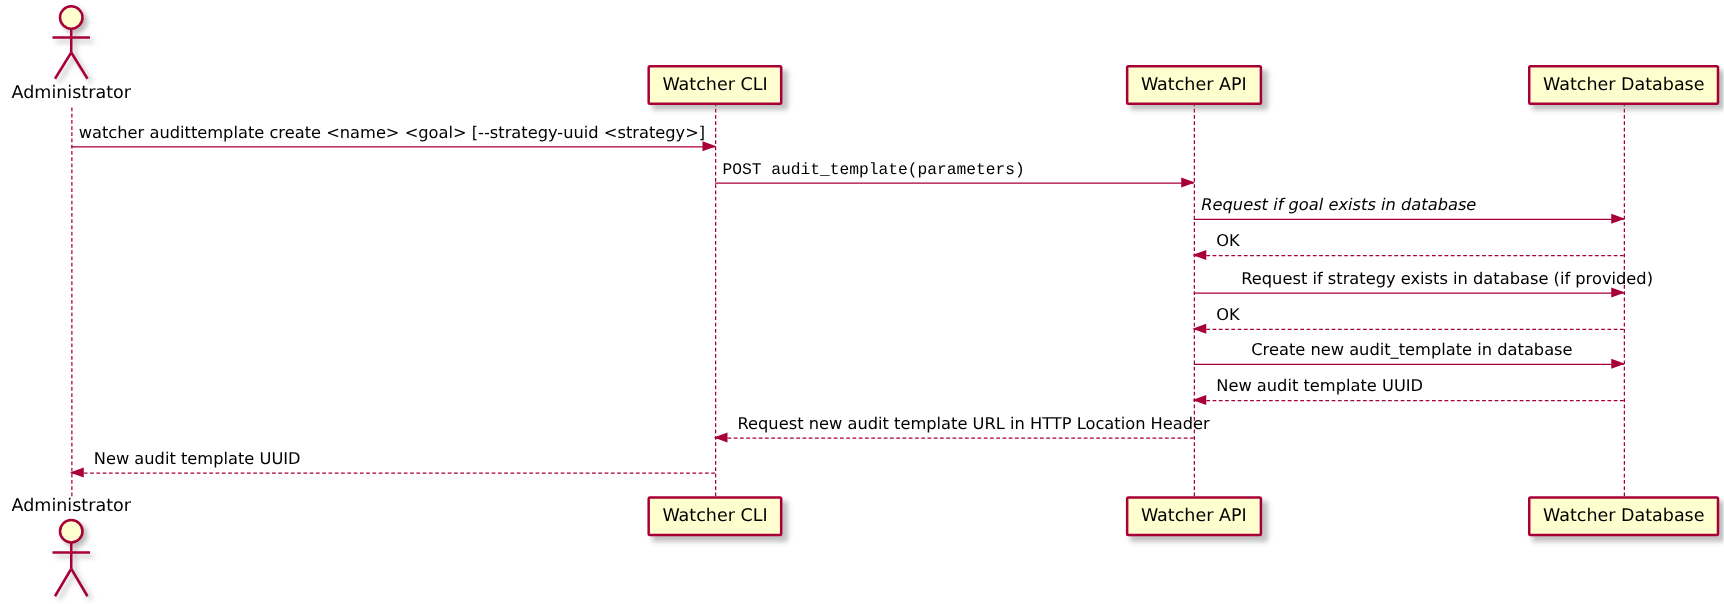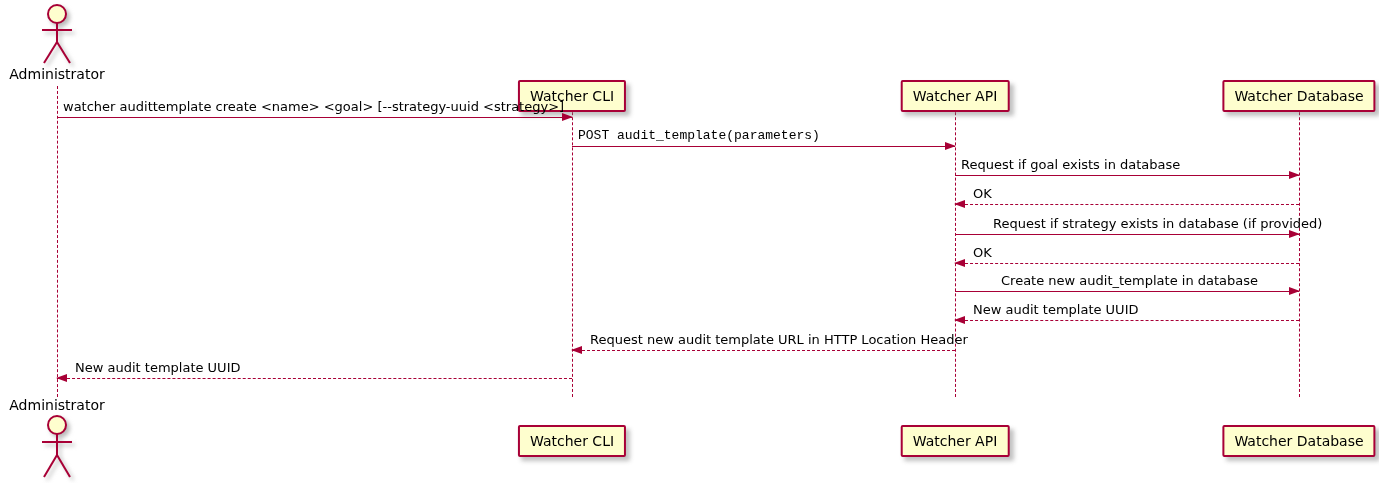--- a/index.html
+++ b/index.html
@@ -29,21 +29,20 @@
     border: 2px solid var(--accent, #A80036);
     border-radius: 2px;
     box-shadow: 4px 4px 4px rgba(120,120,120,0.45);
     color: var(--text, #000000);
     font-size: 14px;
     line-height: 18px;
     padding: 5px 10px;
     white-space: nowrap;
     box-sizing: border-box;
     text-align: center;
-    margin-top: 28px;
   }
   
   .actor-figure {
     position: absolute;
     filter: drop-shadow(3px 3px 2px rgba(130,130,130,0.55));
   }
   .actor-label {
     position: absolute;
     transform: translateX(-50%);
     color: var(--text, #000000);
@@ -126,21 +125,21 @@
     <div class="msg-label" style="left:63px; top:99px;">watcher audittemplate create &lt;name&gt; &lt;goal&gt; [--strategy-uuid &lt;strategy&gt;]</div>
     <div class="msg-line solid arrow-right" style="left:57px; top:117px; width:515px;"></div>
   </div>
 
   <div class="message">
     <div class="msg-label" style="left:578px; top:128px;font-family:Liberation Mono, monospace;">POST audit_template(parameters)</div>
     <div class="msg-line solid arrow-right" style="left:572px; top:146px; width:383px;"></div>
   </div>
 
   <div class="message">
-    <div class="msg-label" style="left:961px; top:157px;">Request if goal exists in database</div>
+    <div class="msg-label" style="left:961px; top:157px;font-style:italic;">Request if goal exists in database</div>
     <div class="msg-line solid arrow-right" style="left:955px; top:175px; width:344px;"></div>
   </div>
 
   <div class="message">
     <div class="msg-label" style="left:973px; top:186px;">OK</div>
     <div class="msg-line dashed arrow-left" style="left:955px; top:204px; width:344px;"></div>
   </div>
 
   <div class="message">
     <div class="msg-label" style="left:961px; top:216px;margin-left:32px;">Request if strategy exists in database (if provided)</div>

